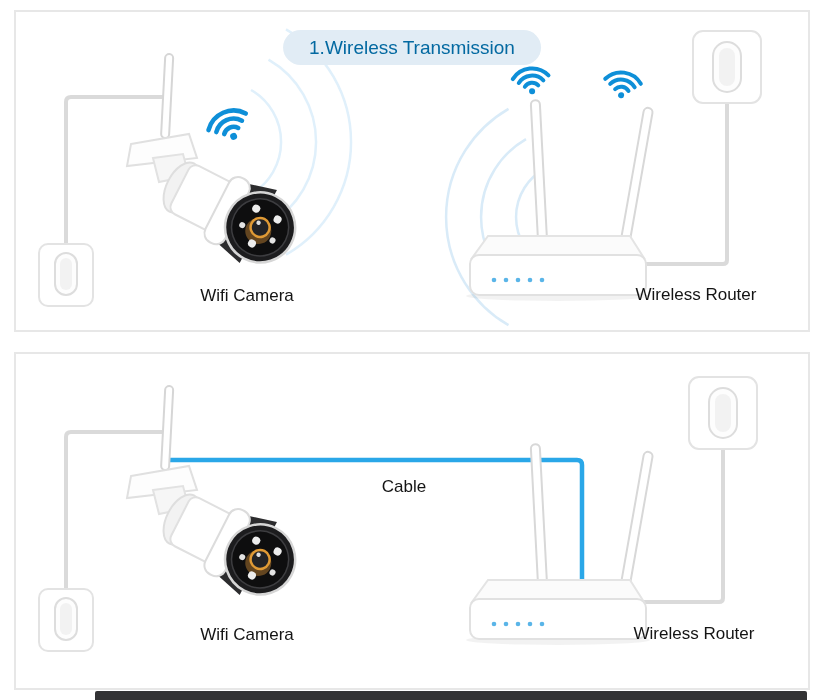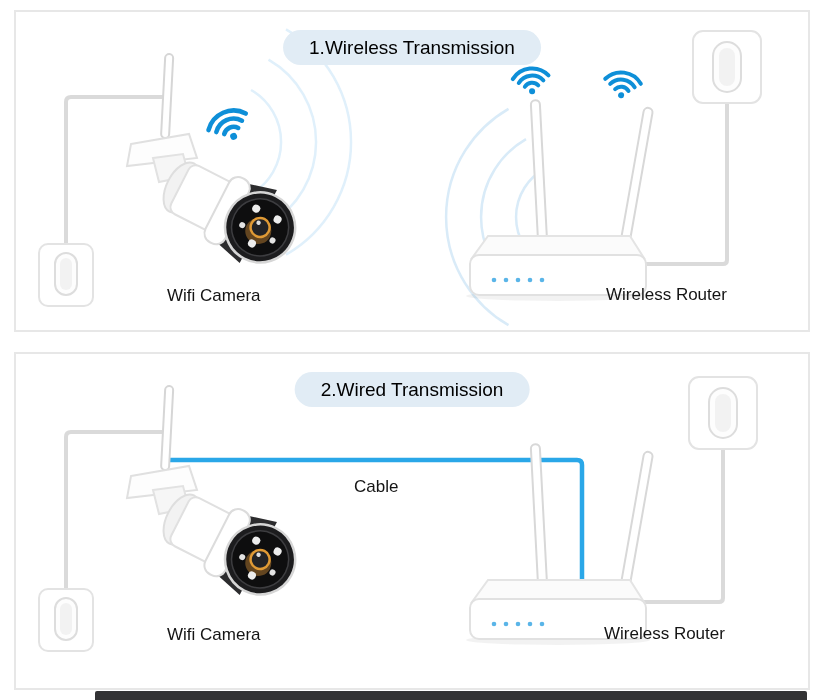--- a/index.html
+++ b/index.html
@@ -3,23 +3,23 @@
 <meta charset="utf-8">
 <style>
   html,body{margin:0;padding:0;background:#fff;}
   .stage{position:relative;width:824px;height:700px;background:#ffffff;overflow:hidden;
          font-family:"Liberation Sans",sans-serif;}
   .panel{position:absolute;left:14px;width:792px;border:2px solid #e7e7e7;background:#ffffff;}
   #panel-wireless{top:10px;height:318px;}
   #panel-wired{top:352px;height:334px;}
   .scene{position:absolute;left:0;top:0;}
   .pill{position:absolute;top:18px;left:50%;transform:translateX(-50%);
-        background:#e1ecf5;color:#000000;font-size:19px;line-height:1;
+        background:#e1ecf5;color:#0369a1;font-size:19px;line-height:1;
         padding:8px 26px;border-radius:19px;white-space:nowrap;z-index:5;}
-  .lbl{position:absolute;font-size:17px;color:#141414;z-index:4;}
+  .lbl{position:absolute;font-size:17px;color:#141414;text-align:center;z-index:4;}
   .bottom-strip{position:absolute;left:95px;top:691px;width:712px;height:9px;
                 background:#333335;border-radius:2px 2px 0 0;}
 </style>
 </head>
 <body>
 
 <svg width="0" height="0" style="position:absolute" aria-hidden="true">
   <defs>
     <g id="def-camera">
       <g transform="rotate(3 40 85)">
@@ -112,23 +112,20 @@
       <use href="#def-wifi" transform="translate(186,90) scale(1.08) rotate(-24 24 20)"></use>
       <use href="#def-wifi" transform="translate(492,48) scale(0.95) rotate(-6 24 20)"></use>
       <use href="#def-wifi" transform="translate(584,52) scale(0.95) rotate(8 24 20)"></use>
     </svg>
 
     <div class="lbl" style="left:151px;top:274px;width:160px;">Wifi Camera</div>
     <div class="lbl" style="left:590px;top:273px;width:180px;">Wireless Router</div>
   </section>
 
   <section class="panel" id="panel-wired">
-    <div class="pill">
-      <span>2.Wired Transmission</span>
-    </div>
 
     <svg class="scene" width="792" height="334" viewBox="0 0 792 334">
 
       <path d="M50,234 L50,83 Q50,78 55,78 L150,78" fill="none" stroke="#dadada" stroke-width="4" stroke-linecap="round"></path>
       <path d="M707,96 L707,244 Q707,248 703,248 L626,248" fill="none" stroke="#dadada" stroke-width="4" stroke-linecap="round"></path>
 
       <path d="M150,106 L561,106 Q566,106 566,111 L566,235" fill="none" stroke="#2aa7e8" stroke-width="4.5" stroke-linecap="round"></path>
 
       <use href="#def-outlet-sm" x="22" y="234"></use>
       <use href="#def-outlet" x="672" y="22"></use>

